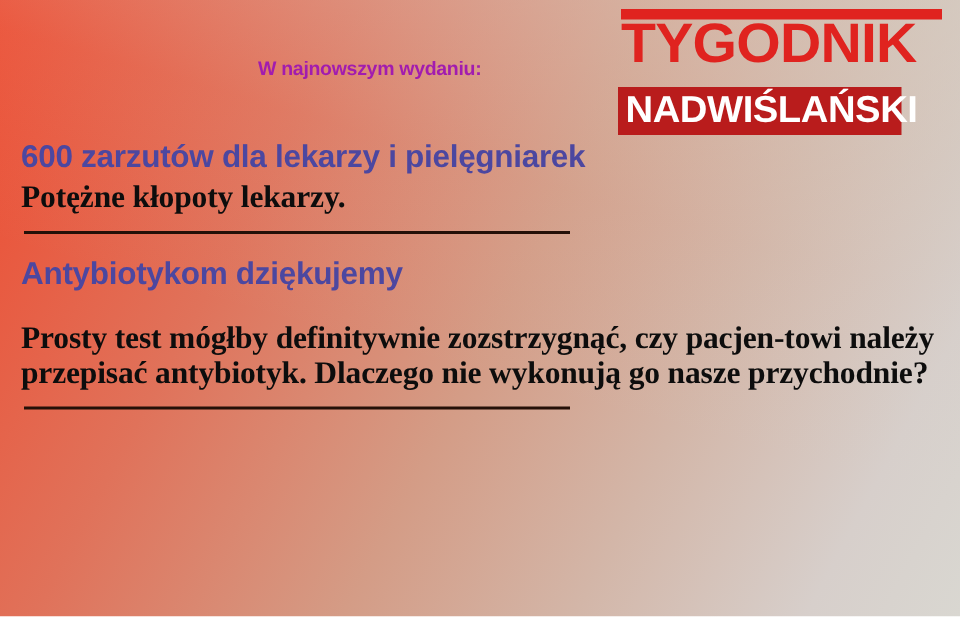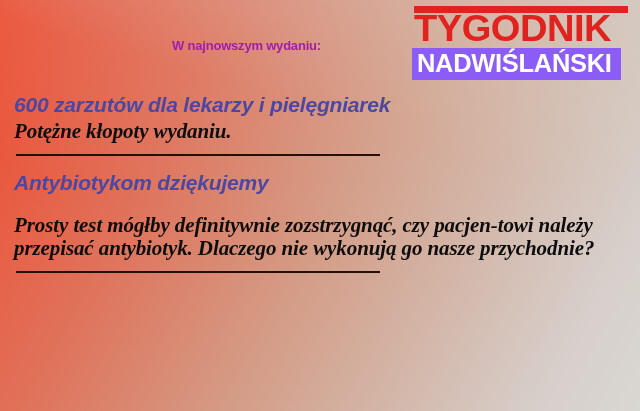--- a/index.html
+++ b/index.html
@@ -72,24 +72,24 @@
     font-size: 37px;
     line-height: 34px;
     letter-spacing: -0.5px;
     margin-top: -1px;
     margin-left: 2px;
     white-space: nowrap;
     transform: scaleX(1.03);
     transform-origin: left center;
   }
   #logo-nadwislanski-bar {
-    background: #8b5cf6;
-    margin-top: 2px;
+    background: #b91c1c;
+    margin-top: 12px;
     padding: 3px 4px 4px 5px;
-    width: 209px;
+    width: 189px;
     box-sizing: border-box;
   }
   #logo-nadwislanski {
     color: #ffffff;
     font-family: "Liberation Sans", sans-serif;
     font-weight: bold;
     font-size: 25px;
     line-height: 25px;
     letter-spacing: -0.3px;
     white-space: nowrap;
@@ -114,21 +114,20 @@
   
   #articles {
     position: absolute;
     top: 92px;
     left: 14px;
     width: 616px;
     z-index: 3;
   }
   .article {
     margin: 0 0 0 0;
-    font-style: italic;
   }
   .article-title {
     font-family: "Liberation Sans", sans-serif;
     font-weight: bold;
     font-size: 21px;
     line-height: 25px;
     color: #4c47a0;
     letter-spacing: -0.2px;
     margin: 0;
     white-space: nowrap;
@@ -171,21 +170,21 @@
       <div id="logo-nadwislanski">NADWIŚLAŃSKI</div>
     </div>
   </div>
 
   <div id="kicker">W najnowszym wydaniu:</div>
 
   <div id="articles">
 
     <div class="article" id="article-1">
       <div class="article-title">600 zarzutów dla lekarzy i pielęgniarek</div>
-      <div class="article-lead">Potężne kłopoty wydaniu.</div>
+      <div class="article-lead">Potężne kłopoty lekarzy.</div>
     </div>
 
     <div class="divider"></div>
 
     <div class="article" id="article-2">
       <div class="article-title">Antybiotykom dziękujemy</div>
       <div class="article-lead">Prosty test mógłby definitywnie zozstrzygnąć, czy pacjen-towi należy przepisać antybiotyk. Dlaczego nie wykonują go nasze przychodnie?</div>
     </div>
 
     <div class="divider"></div>

